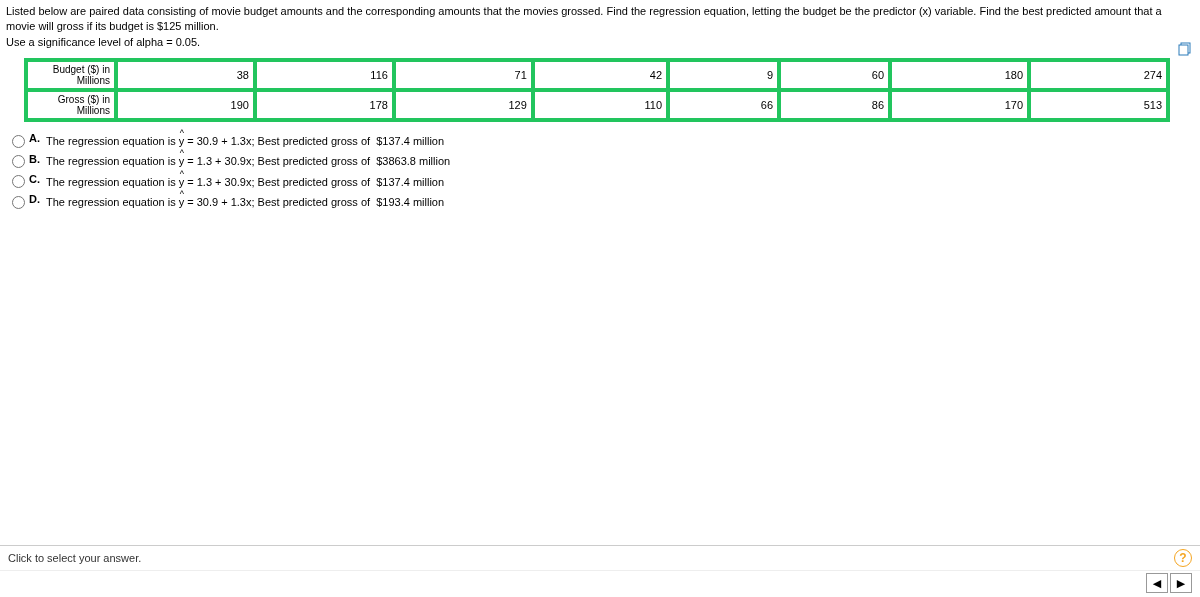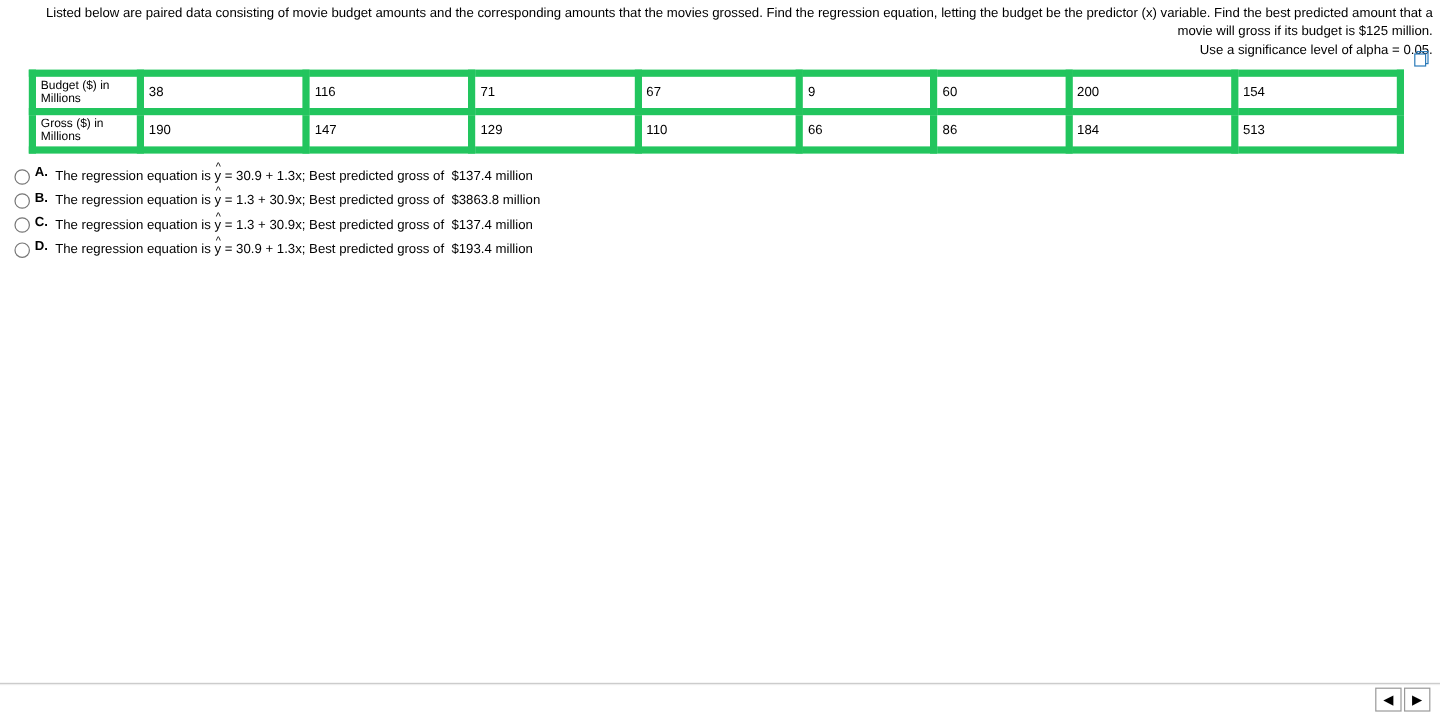--- a/index.html
+++ b/index.html
@@ -12,32 +12,31 @@
       font-size: 11px;
       color: #000;
       background: #fff;
       width: 1200px;
       height: 597px;
       position: relative;
     }
     .question-text {
       padding: 4px 6px 2px 6px;
       line-height: 1.4;
-      text-align: right;
     }
     .data-section {
       padding: 6px 6px 2px 24px;
     }
     .data-table {
       border-collapse: collapse;
       width: calc(100% - 24px);
     }
     .data-table td {
-      border: 6px solid #22c55e;
-      text-align: left;
+      border: 4px solid #22c55e;
+      text-align: right;
       padding: 2px 4px;
       height: 18px;
       font-size: 11px;
     }
     .data-table td.header-cell {
       width: 90px;
       line-height: 1.1;
       font-size: 10px;
     }
     .data-table td.data-cell {
@@ -141,35 +140,35 @@
 </div>
 
 <div class="data-section">
   <table class="data-table">
     <tbody>
         <tr>
       <td class="header-cell">Budget ($) in Millions</td>
       <td class="data-cell">38</td>
       <td class="data-cell">116</td>
       <td class="data-cell">71</td>
-      <td class="data-cell">67</td>
+      <td class="data-cell">42</td>
       <td class="data-cell">9</td>
       <td class="data-cell">60</td>
-      <td class="data-cell">200</td>
-      <td class="data-cell">154</td>
+      <td class="data-cell">180</td>
+      <td class="data-cell">274</td>
     </tr>
     <tr>
       <td class="header-cell">Gross ($) in Millions</td>
       <td class="data-cell">190</td>
-      <td class="data-cell">147</td>
+      <td class="data-cell">178</td>
       <td class="data-cell">129</td>
       <td class="data-cell">110</td>
       <td class="data-cell">66</td>
       <td class="data-cell">86</td>
-      <td class="data-cell">184</td>
+      <td class="data-cell">170</td>
       <td class="data-cell">513</td>
     </tr>
   </tbody>
     </table>
   <div class="copy-icon">
     <svg viewBox="0 0 14 14" width="14" height="14">
       <rect x="3" y="1" width="9" height="10" fill="none" stroke="#2a7ab9" stroke-width="1"></rect>
       <rect x="1" y="3" width="9" height="10" fill="#fff" stroke="#2a7ab9" stroke-width="1"></rect>
     </svg>
   </div>
@@ -192,20 +191,26 @@
     <span class="choice-text">The regression equation is <span class="yhat">y<span class="hat">^</span></span> = 1.3 + 30.9x; Best predicted gross of &nbsp;$137.4 million</span>
   </div>
   <div class="choice-row">
     <input type="radio" name="answer" style="">
     <span class="choice-label">D.</span>
     <span class="choice-text">The regression equation is <span class="yhat">y<span class="hat">^</span></span> = 30.9 + 1.3x; Best predicted gross of &nbsp;$193.4 million</span>
   </div>
 </div>
 
 <div class="footer">
+  <div class="footer-top">
+    <span class="footer-instruction">Click to select your answer.</span>
+    <div class="help-icon">
+      <span>?</span>
+    </div>
+  </div>
   <div class="footer-nav">
     <div class="nav-btn">
       <span>◀</span>
     </div>
     <div class="nav-btn">
       <span>▶</span>
     </div>
   </div>
 </div>
 

